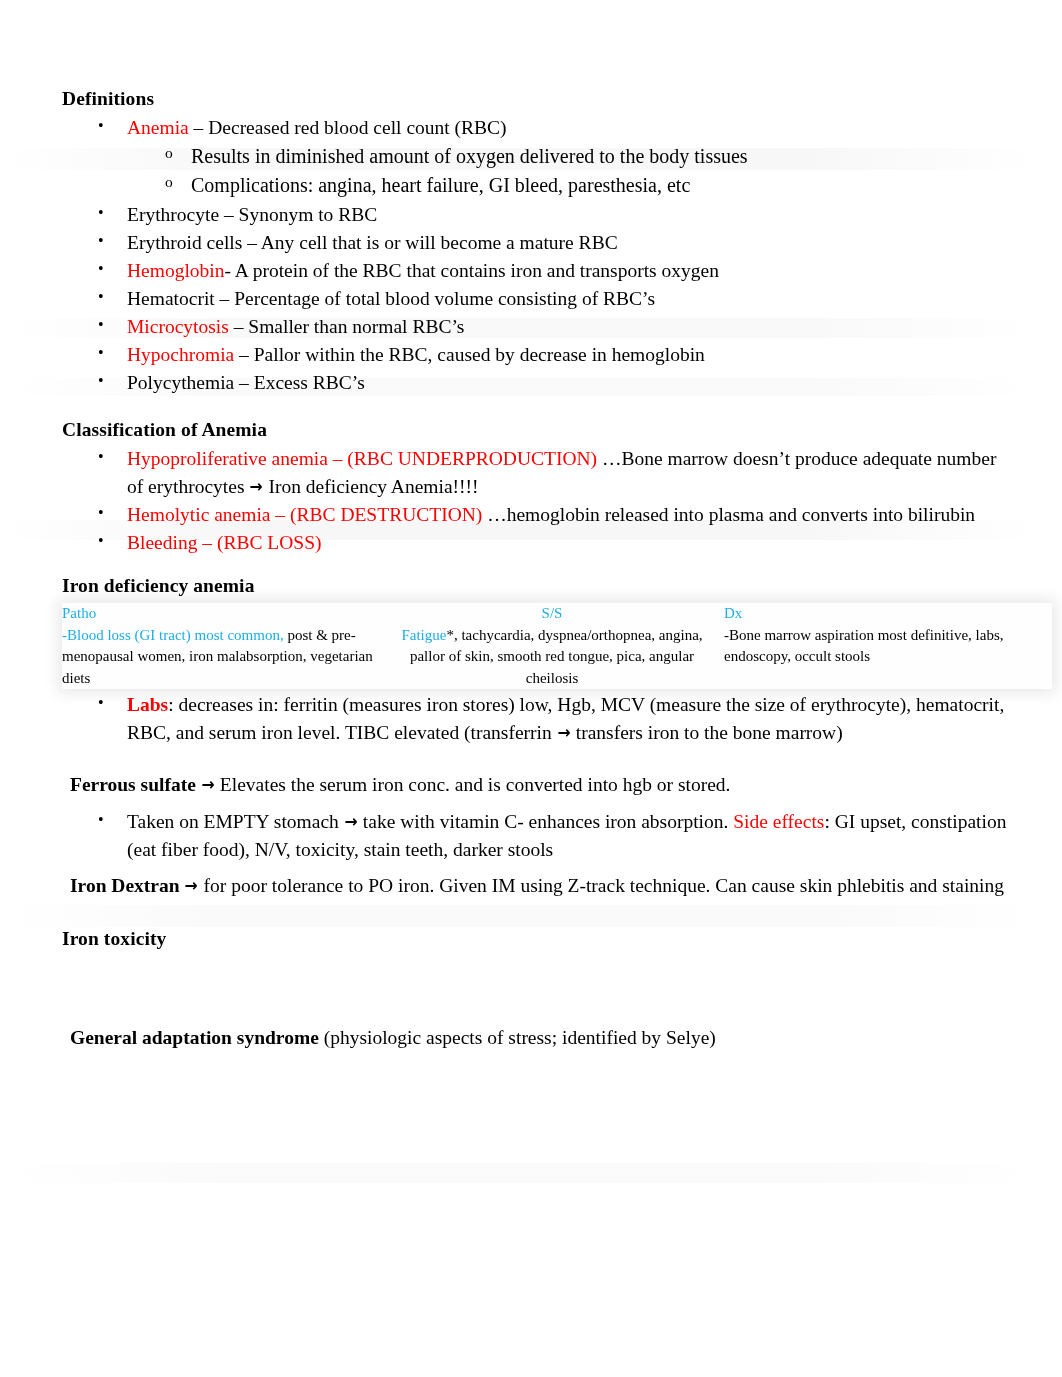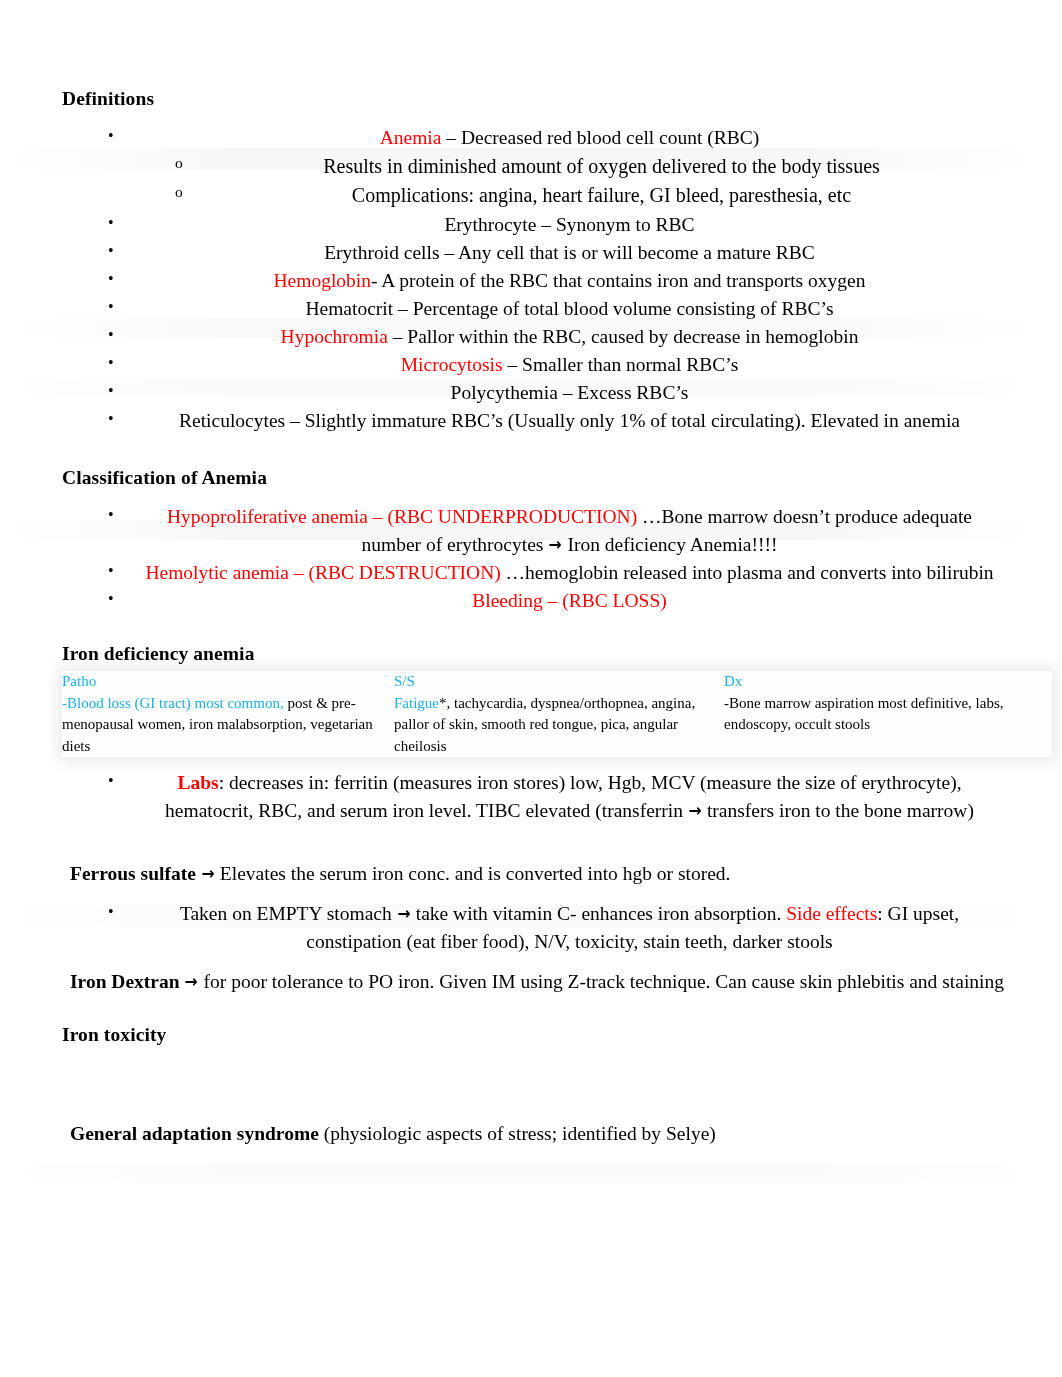--- a/index.html
+++ b/index.html
@@ -40,23 +40,22 @@
     letter-spacing: 0.1px;
   }
 
   .spacer-sm { height: 14px; }
   .spacer-md { height: 18px; }
   .spacer-xl { height: 62px; }
 
   
   ul.lv1 {
     list-style: none;
-    margin: 12px;
-    padding: 0;
-    text-align: center;
+    margin: 2px;
+    padding: 0;
   }
   ul.lv1 > li.b1 {
     position: relative;
     padding-left: 63px;
     font-size: 19.5px;
     line-height: 1.44;
     margin: 0;
   }
   ul.lv1 > li.b1::before {
     content: "\2022";
@@ -123,21 +122,21 @@
   }
   .tbl td {
     vertical-align: top;
     padding: 0 10px 0 0;
     font-size: 15px;
     line-height: 1.44;
     border: none;
     background: transparent;
   }
   .tbl td.c1 { width: 318px; }
-  .tbl td.c2 { width: 316px; padding-left: 4px;}
+  .tbl td.c2 { width: 316px; padding-left: 4px; text-align: center;}
   .tbl td.c3 { width: 318px; padding-left: 4px;}
   .tbl .hd { display: block; }
 
   
   .band {
     position: absolute;
     left: 0;
     width: 100%;
     pointer-events: none;
     background: linear-gradient(90deg,
@@ -177,29 +176,28 @@
       <li class="b1">Erythroid cells – Any cell that is or will become a mature RBC</li>
 
 
       <li class="b1">
         <span class="red">Hemoglobin</span><span>- A protein of the RBC that contains iron and transports oxygen</span>
       </li>
 
       <li class="b1">Hematocrit – Percentage of total blood volume consisting of RBC’s</li>
 
       <li class="b1">
+        <span class="red">Microcytosis</span><span> – Smaller than normal RBC’s</span>
+      </li>
+
+      <li class="b1">
         <span class="red">Hypochromia</span><span> – Pallor within the RBC, caused by decrease in hemoglobin</span>
       </li>
 
-      <li class="b1">
-        <span class="red">Microcytosis</span><span> – Smaller than normal RBC’s</span>
-      </li>
-
       <li class="b1">Polycythemia – Excess RBC’s</li>
-      <li class="b1">Reticulocytes – Slightly immature RBC’s (Usually only 1% of total circulating). Elevated in anemia</li>
     </ul>
 
     <div class="spacer-md"></div>
 
     <h2 class="sec">Classification of Anemia</h2>
 
     <ul class="lv1">
       <li class="b1">
         <span class="red">Hypoproliferative anemia – (RBC UNDERPRODUCTION)</span><span> …Bone marrow doesn’t produce adequate number of erythrocytes </span><span class="arrow">→</span><span> Iron deficiency Anemia!!!!</span>
       </li>

